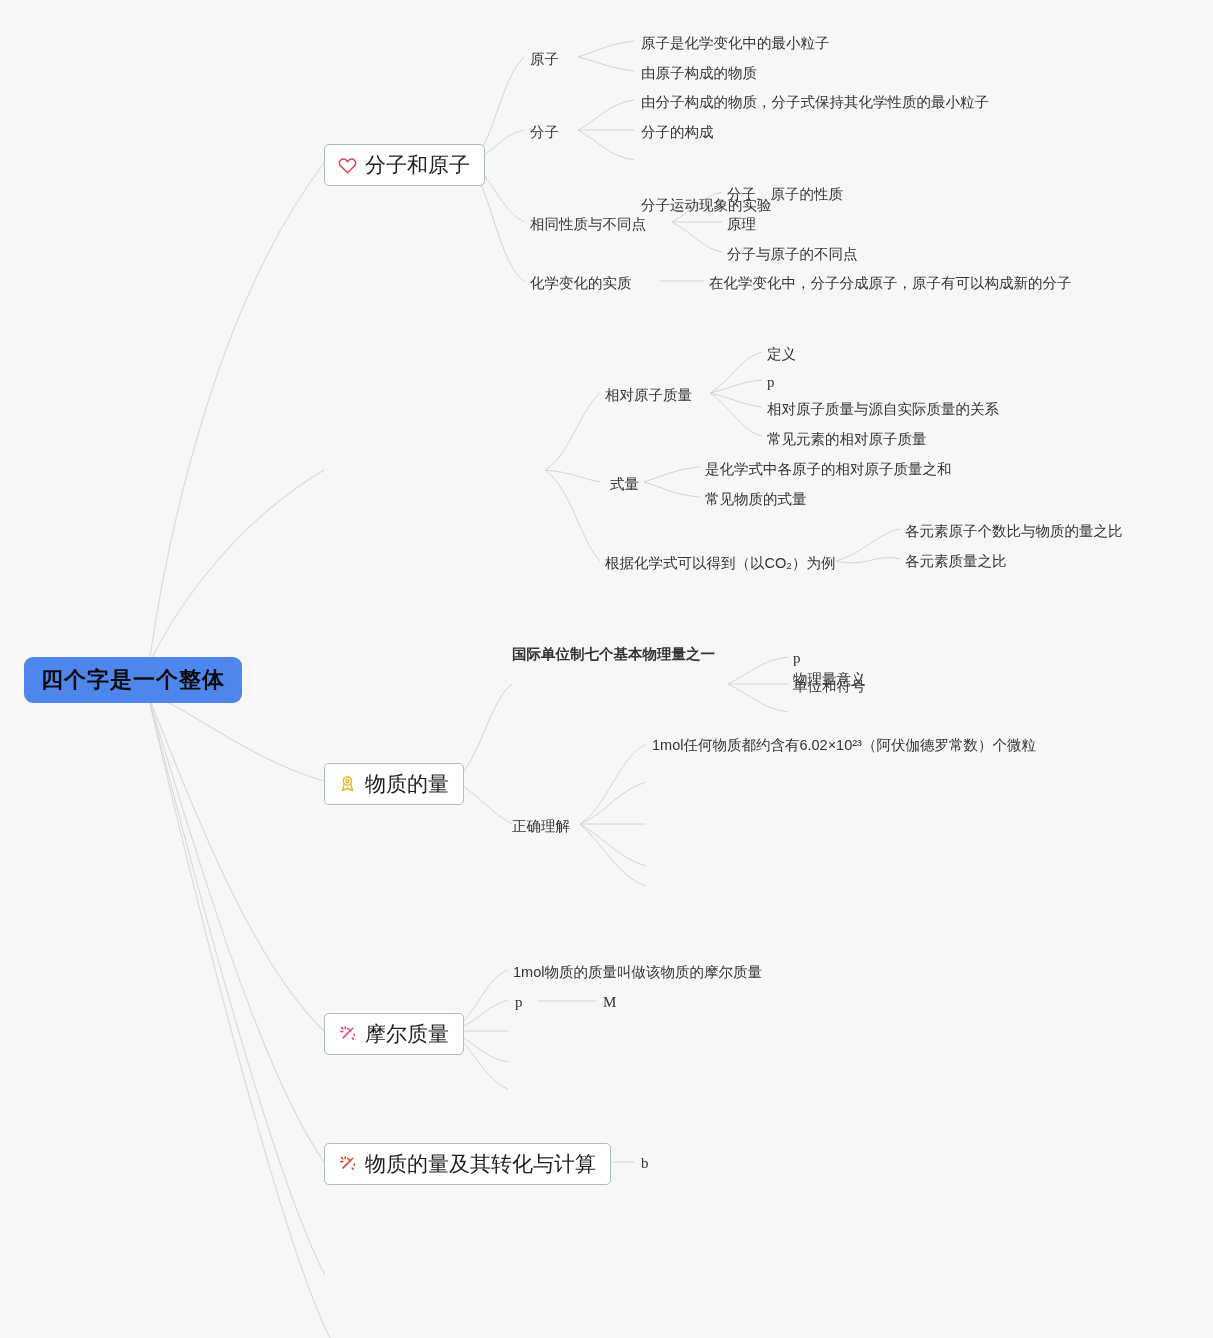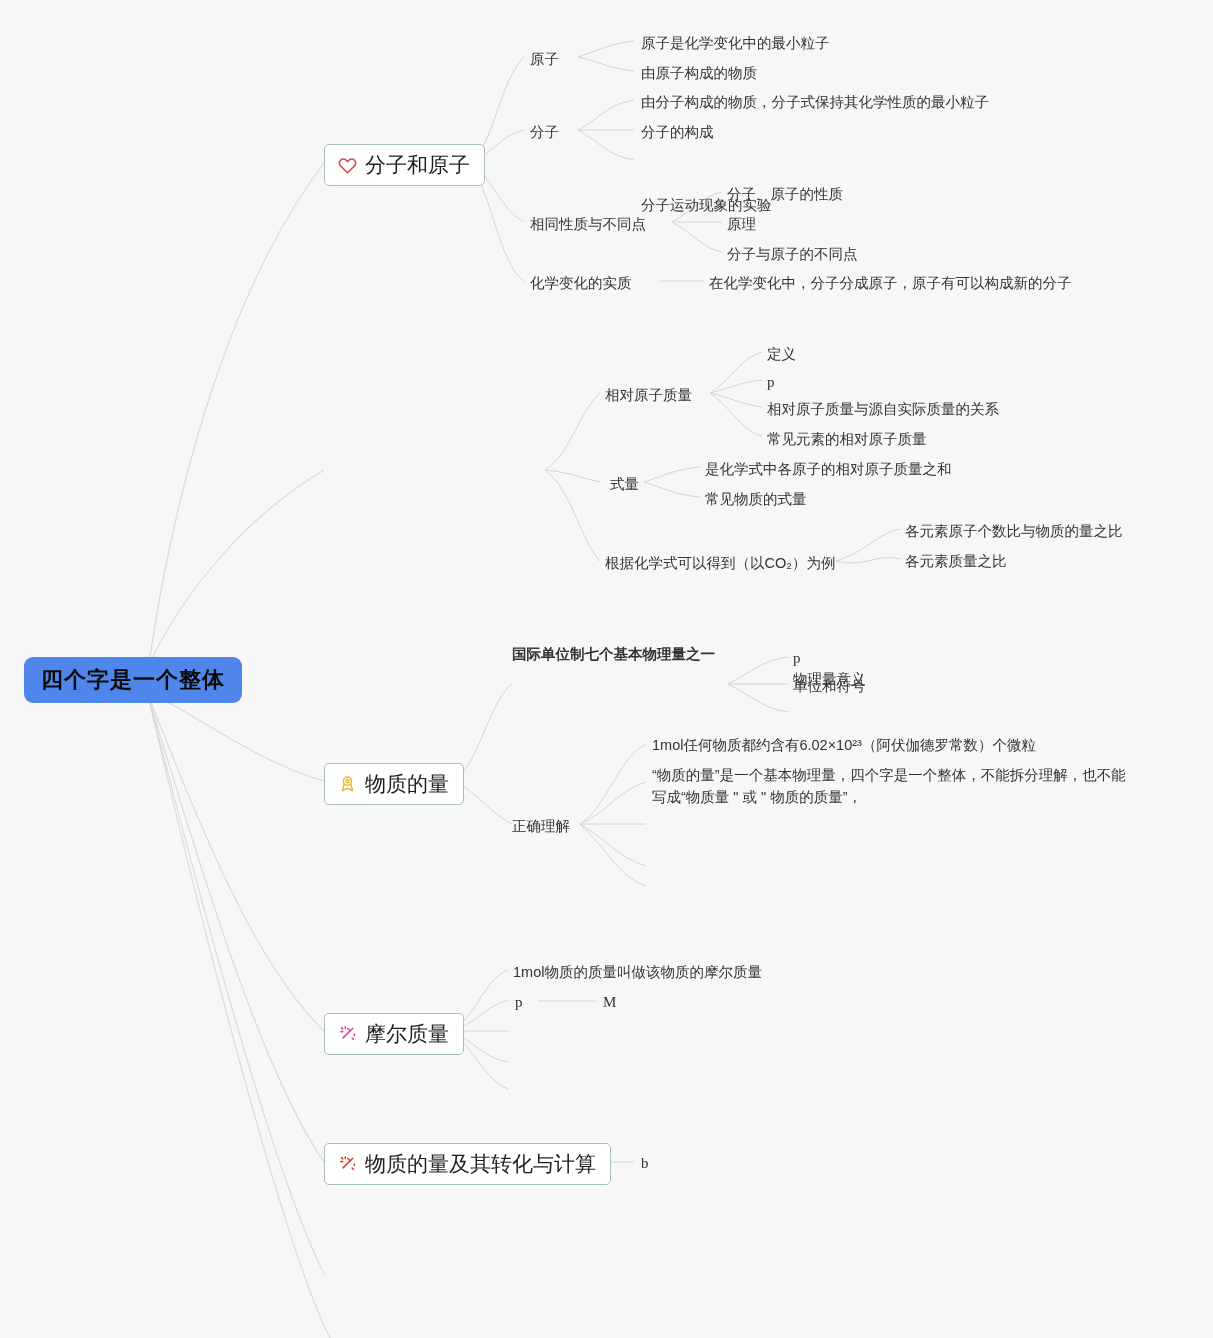--- a/index.html
+++ b/index.html
@@ -235,21 +235,20 @@
     <span class="branch-label">物质的量</span>
   </div>
 
   <div class="tnode" style="left:512px; top:643px;font-weight:bold;">国际单位制七个基本物理量之一</div>
   <div class="tnode serif-ish" style="left:793px; top:647px;">p</div>
   <div class="tnode" style="left:793px; top:675px;">单位和符号</div>
   <div class="tnode" style="left:793px; top:668px;">物理量意义</div>
 
   <div class="tnode" style="left:512px; top:815px;">正确理解</div>
   <div class="tnode" style="left:652px; top:734px;">1mol任何物质都约含有6.02×10²³（阿伏伽德罗常数）个微粒</div>
-  <div class="tnode wrap" style="left:652px; top:764px; width:484px;">“物质的量”是一个基本物理量，四个字是一个整体，不能拆分理解，也不能写成“物质量 " 或 " 物质的质量”，</div>
 
   <div class="branch-node" style="left:324px; top:1013px;align-items:center;">
     <span class="branch-icon">
       <svg width="19" height="19" viewBox="0 0 24 24" fill="none" stroke="#e8418f" stroke-width="2" stroke-linecap="round" stroke-linejoin="round">
         <path d="M18.6 5.4 6.4 17.6"></path>
         <path d="M15.4 8.6l-3.2-3.2"></path>
         <path d="M9.2 3.4v2.4M3.6 9.6H6M4.4 4.6l1.6 1.6M20.6 12.6v1.8M18 17.8l1.3 1.3"></path>
       </svg>
     </span>
     <span class="branch-label">摩尔质量</span>

